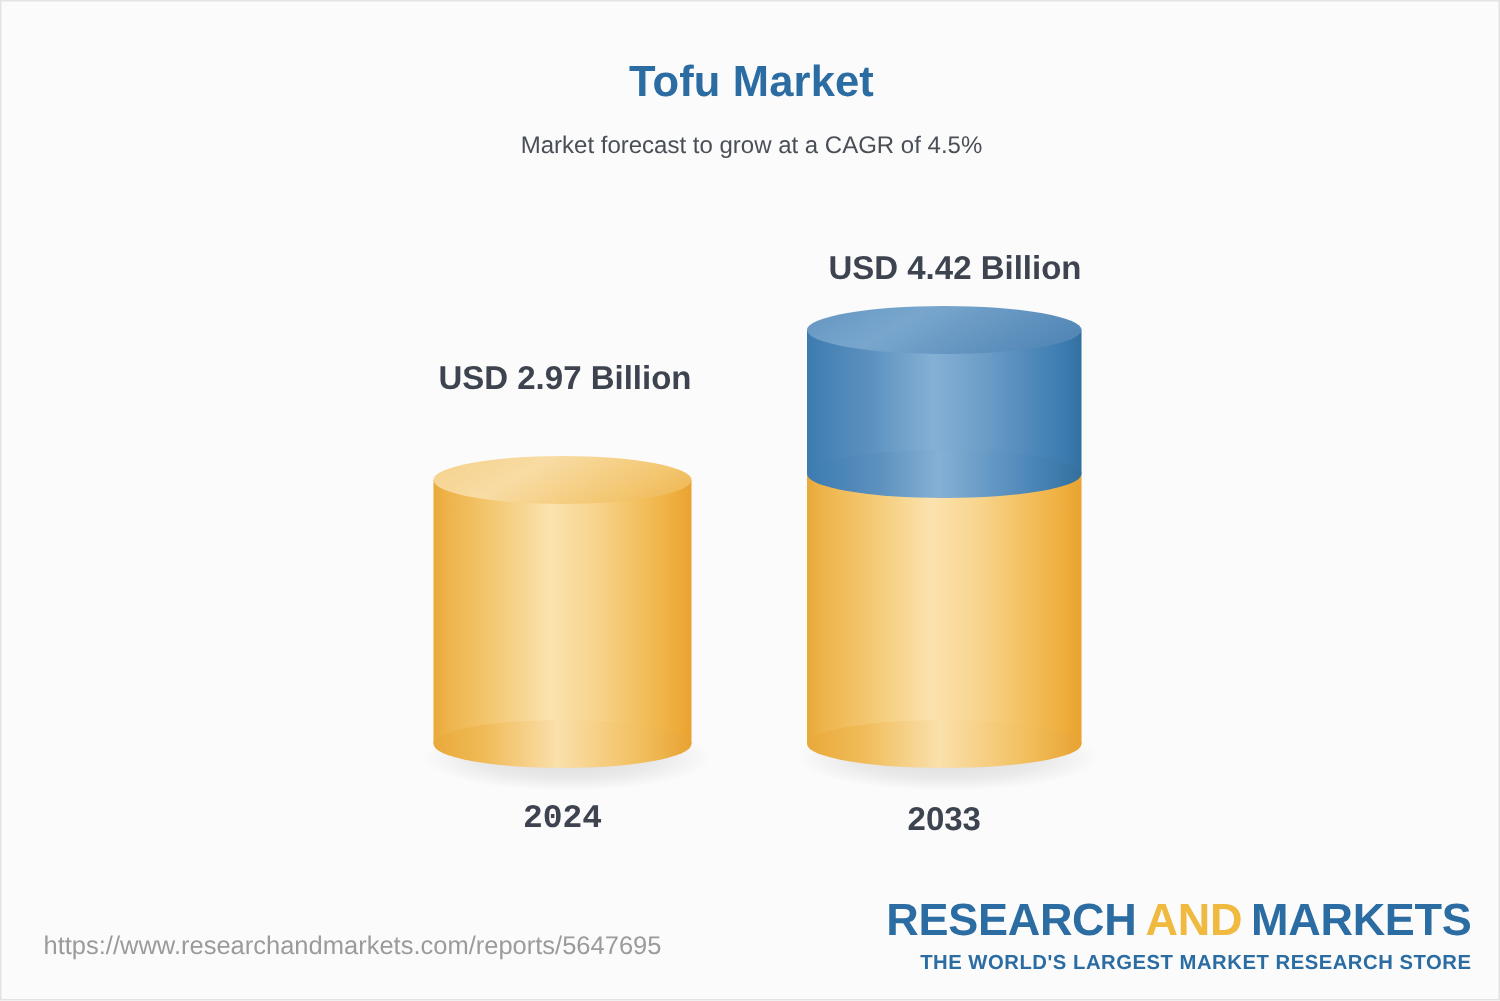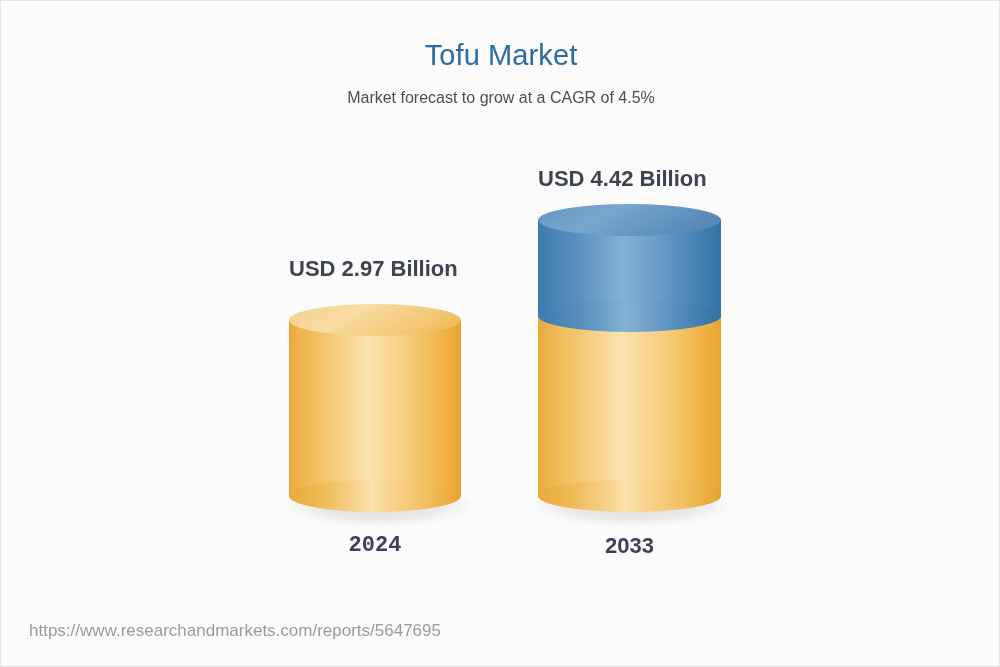--- a/index.html
+++ b/index.html
@@ -25,21 +25,21 @@
   }
 
   
   #chart-title {
     position: absolute;
     top: 38px;
     left: 0;
     width: 1000px;
     text-align: center;
     font-size: 29px;
-    font-weight: normal;
+    font-weight: bold;
     color: #2b6ca3;
     letter-spacing: 0.1px;
   }
   #chart-subtitle {
     position: absolute;
     top: 88px;
     left: 0;
     width: 1000px;
     text-align: center;
     font-size: 16px;
@@ -58,21 +58,21 @@
 
   .bar-group {
     position: absolute;
     bottom: 0;
   }
 
   
   .value-label {
     position: absolute;
     width: 100%;
-    text-align: left;
+    text-align: right;
     font-size: 22px;
     font-weight: bold;
     color: #3d4450;
     white-space: nowrap;
   }
   .category-label {
     position: absolute;
     width: 100%;
     text-align: center;
     font-size: 22px;
@@ -187,21 +187,21 @@
 <div id="infographic">
 
   <div id="chart-title">Tofu Market</div>
 
   <div id="chart-subtitle">Market forecast to grow at a CAGR of 4.5%</div>
 
   <div id="plot-area">
 
     <div class="bar-group" style="left:288px; width:172px; height:600px;">
 
-      <div class="value-label" style="top:255px;">USD 2.97 Billion</div>
+      <div class="value-label" style="top:238px;">USD 2.97 Billion</div>
 
       <div class="ground-shadow" style="left:-6px; width:190px; top:482px; height:44px;"></div>
 
       <div class="cylinder" style="left:0; top:303px; width:172px; height:205px;">
 
         <div class="cyl-seg" style="top:16px; height:176px;">
           <div class="cyl-body yellow"></div>
           <div class="cyl-bottom yellow" style="bottom:-16px; height:32px;"></div>
           <div class="cyl-top yellow" style="top:-16px; height:32px;"></div>
         </div>
@@ -231,14 +231,18 @@
         </div>
       </div>
 
       <div class="category-label" style="top:532px;">2033</div>
     </div>
 
   </div>
 
   <div id="footer-url">https://www.researchandmarkets.com/reports/5647695</div>
 
+  <div id="logo">
+    <div id="logo-wordmark"><span class="logo-blue">RESEARCH</span><span class="logo-gold" style="margin:0 6px;">AND</span><span class="logo-blue">MARKETS</span></div>
+    <div id="logo-tagline">THE WORLD'S LARGEST MARKET RESEARCH STORE</div>
+  </div>
 
 </div>
 
 </body></html>

